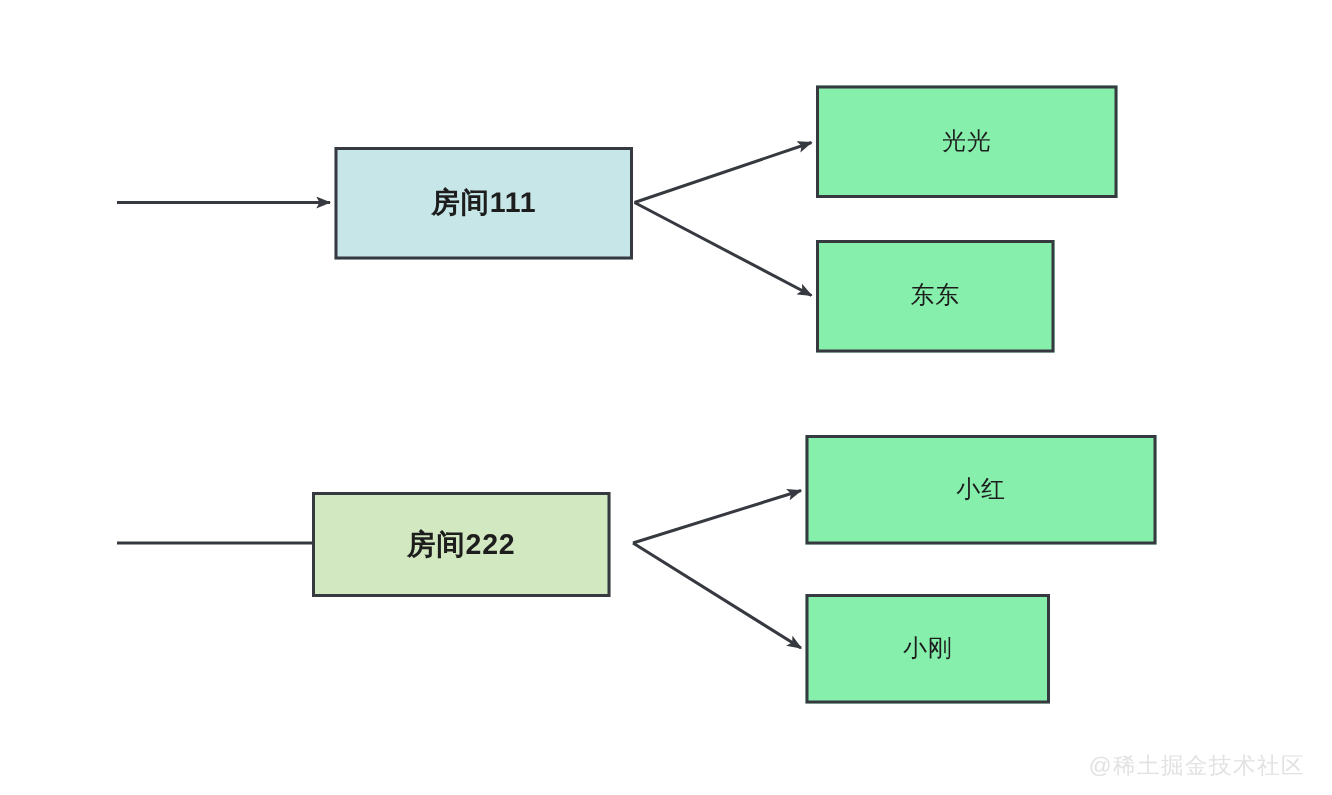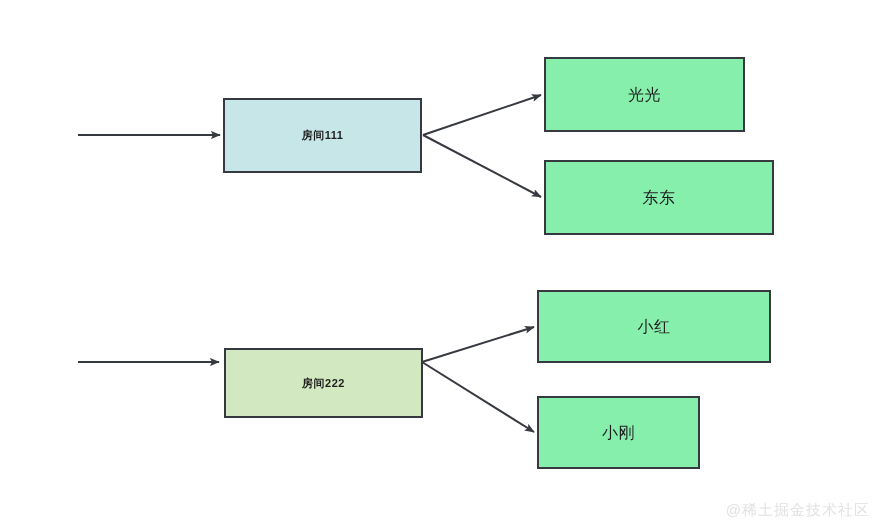--- a/index.html
+++ b/index.html
@@ -26,21 +26,21 @@
     height: 530px;
     pointer-events: none;
   }
   .node {
     position: absolute;
     box-sizing: border-box;
     border: 2px solid #36393f;
     display: flex;
     align-items: center;
     justify-content: center;
-    font-size: 11px;
+    font-size: 19px;
     font-weight: bold;
     color: #1d1d1d;
     letter-spacing: 0.5px;
     line-height: 1;
   }
   .node-label {
     display: block;
     text-align: center;
   }
   .node.room-blue {
@@ -89,25 +89,25 @@
   </svg>
 
   <div class="node room-blue" style="left:223px; top:98px; width:199px; height:75px;">
     <span class="node-label">房间111</span>
   </div>
 
   <div class="node person" style="left:544px; top:57px; width:201px; height:75px;">
     <span class="node-label">光光</span>
   </div>
 
-  <div class="node person" style="left:544px; top:160px; width:230px; height:75px;">
+  <div class="node person" style="left:544px; top:160px; width:159px; height:75px;">
     <span class="node-label">东东</span>
   </div>
 
-  <div class="node room-green" style="left:224px; top:328px; width:199px; height:70px;margin-top:20px;">
+  <div class="node room-green" style="left:208px; top:328px; width:199px; height:70px;">
     <span class="node-label">房间222</span>
   </div>
 
   <div class="node person" style="left:537px; top:290px; width:234px; height:73px;">
     <span class="node-label">小红</span>
   </div>
 
   <div class="node person" style="left:537px; top:396px; width:163px; height:73px;">
     <span class="node-label">小刚</span>
   </div>

